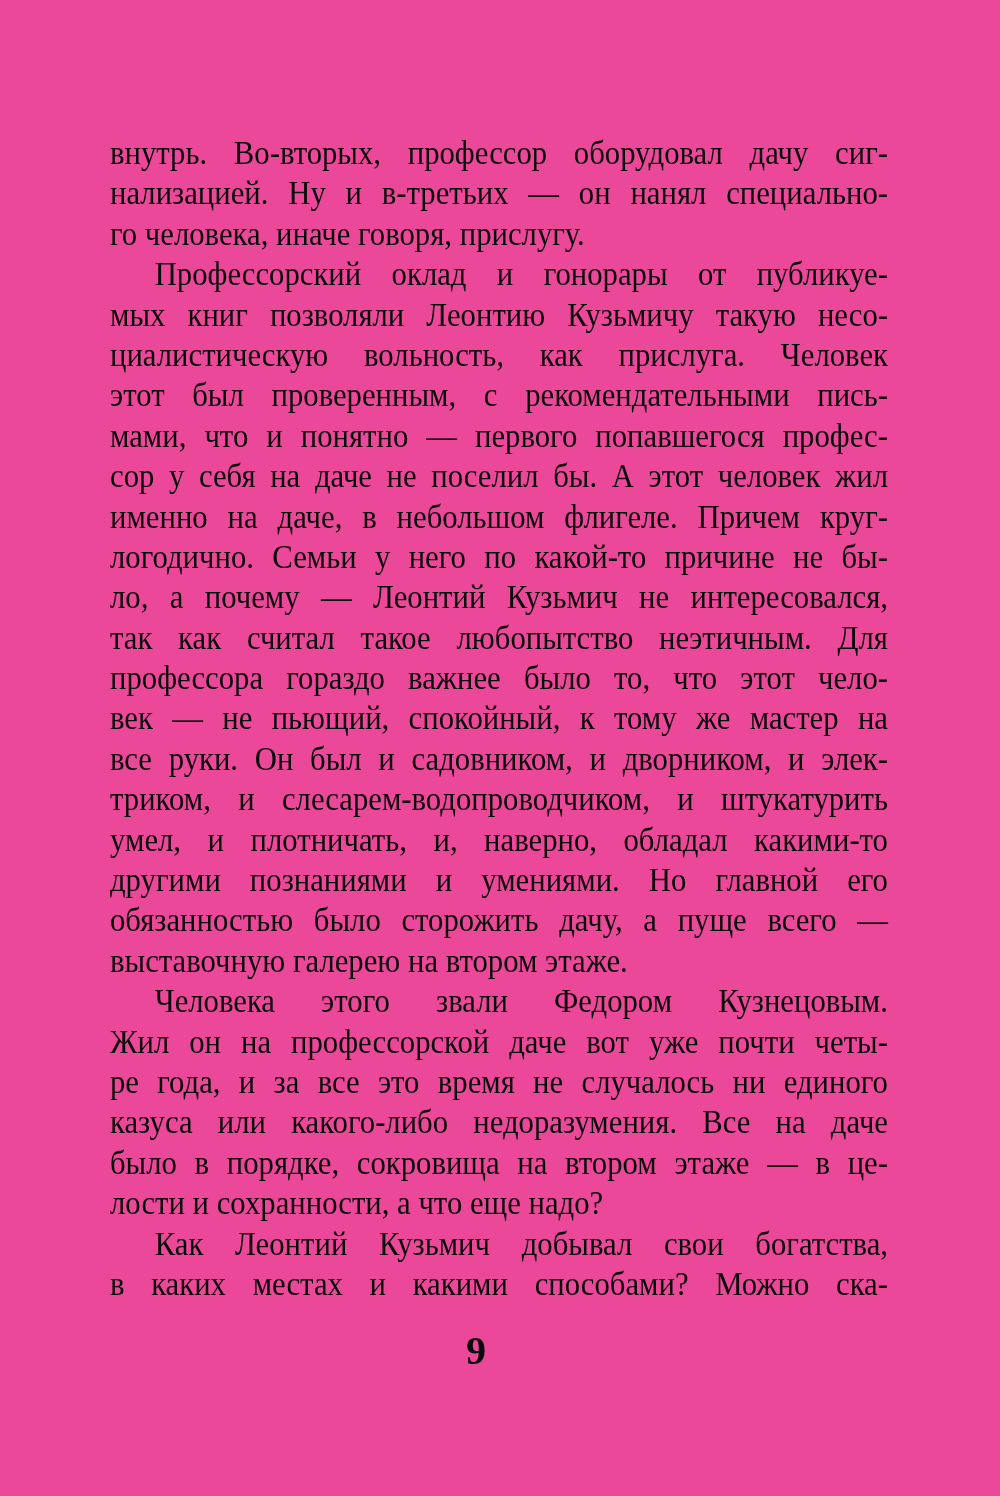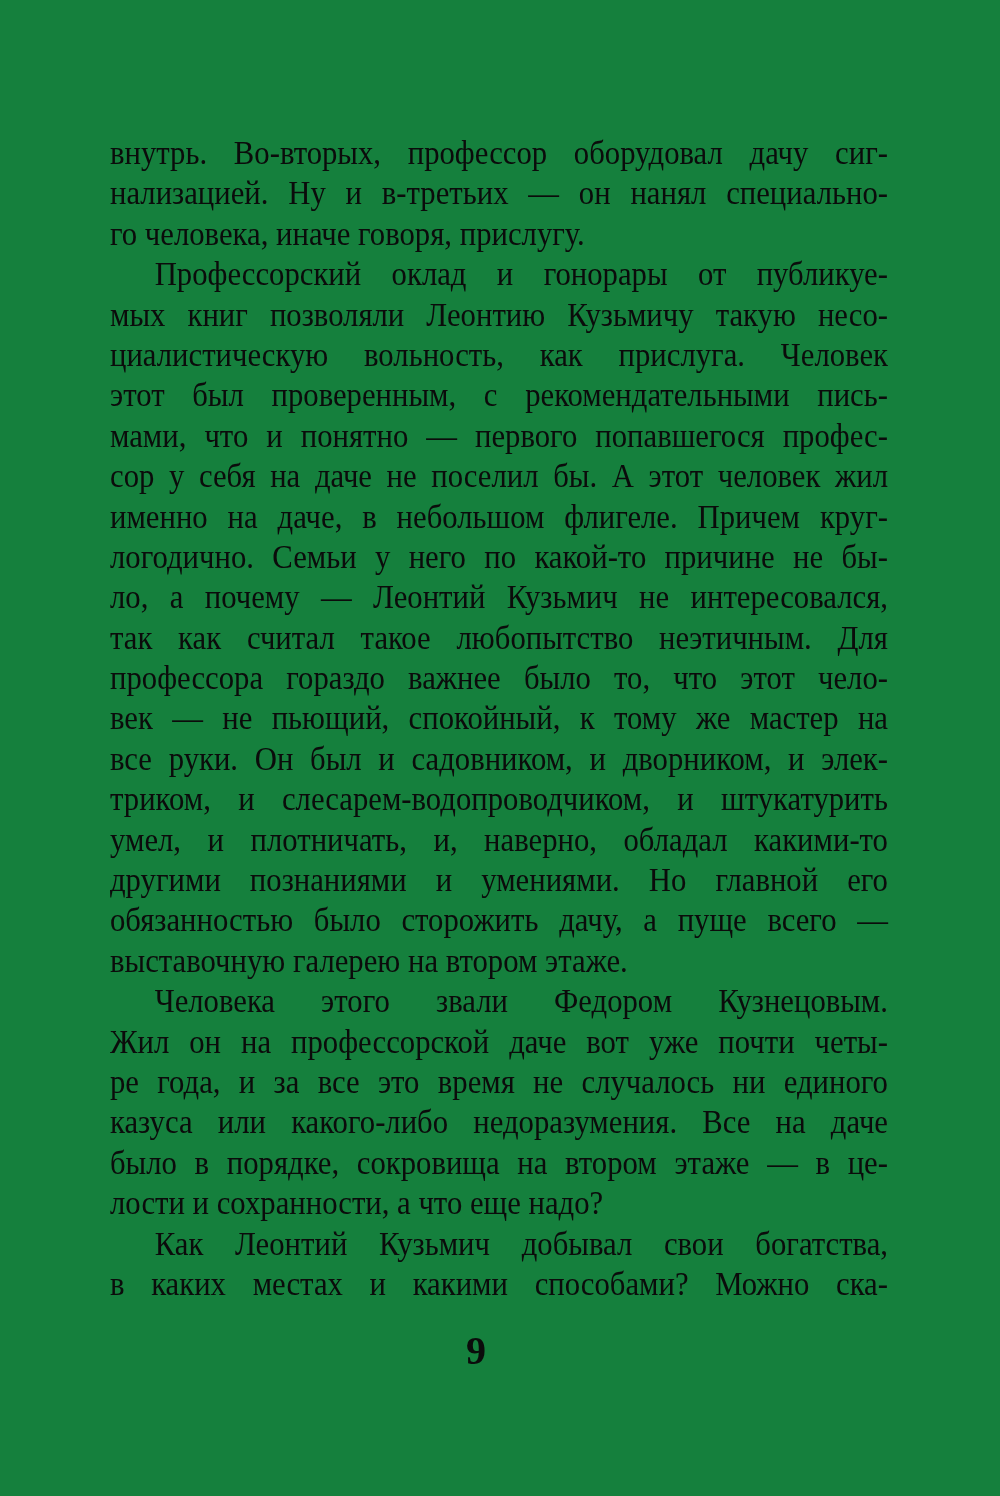--- a/index.html
+++ b/index.html
@@ -10,21 +10,21 @@
     width: 1000px;
     height: 1496px;
     background: #ffffff;
     font-family: "Liberation Serif", "DejaVu Serif", serif;
     position: relative;
     overflow: hidden;
   }
   .book-page {
     position: absolute;
     inset: 0;
-    background: #15803d;
+    background: #ec4899;
   }
   .text-block {
     position: absolute;
     left: 110px;
     top: 133px;
     width: 836px;               
     transform: scaleX(0.9306);  
     transform-origin: left top;
     color: #0b0b0b;
     font-size: 33px;

